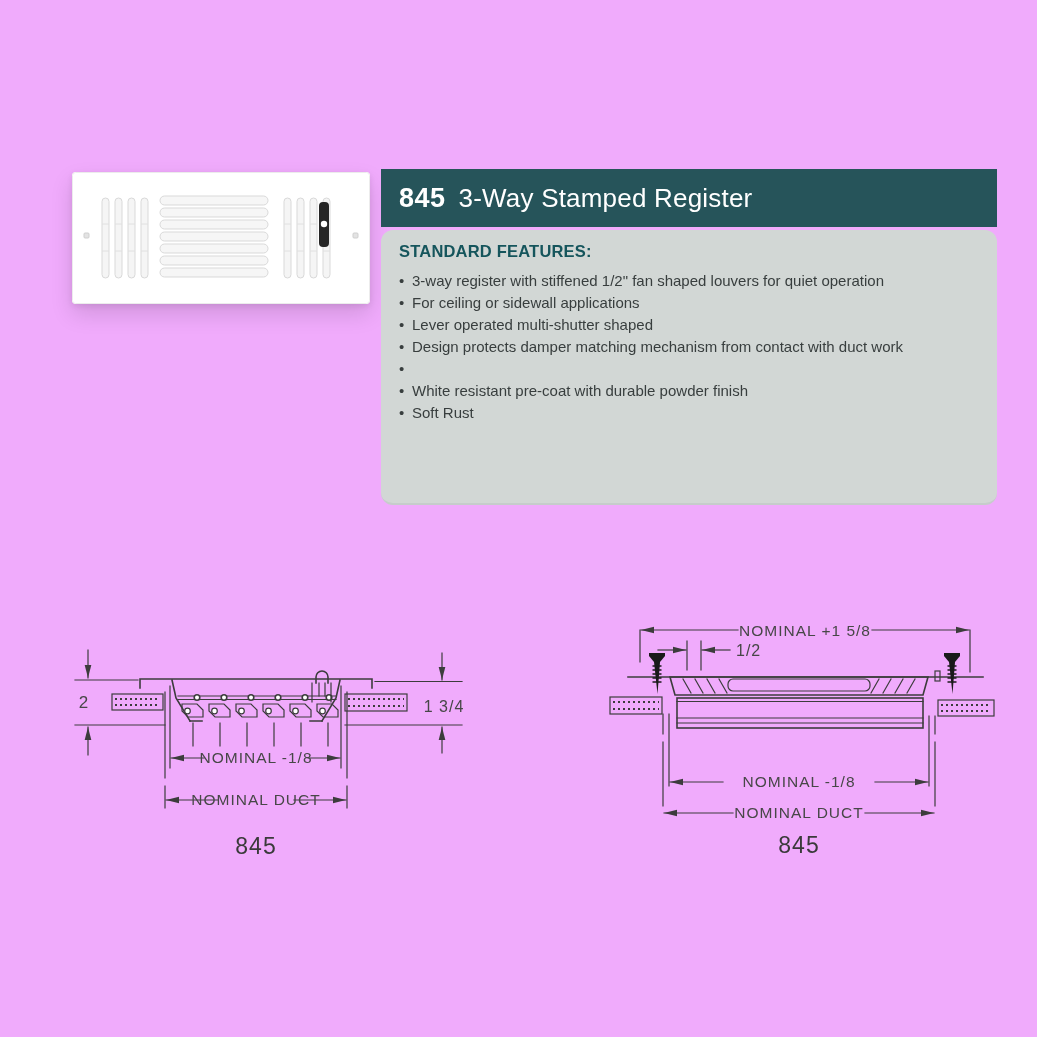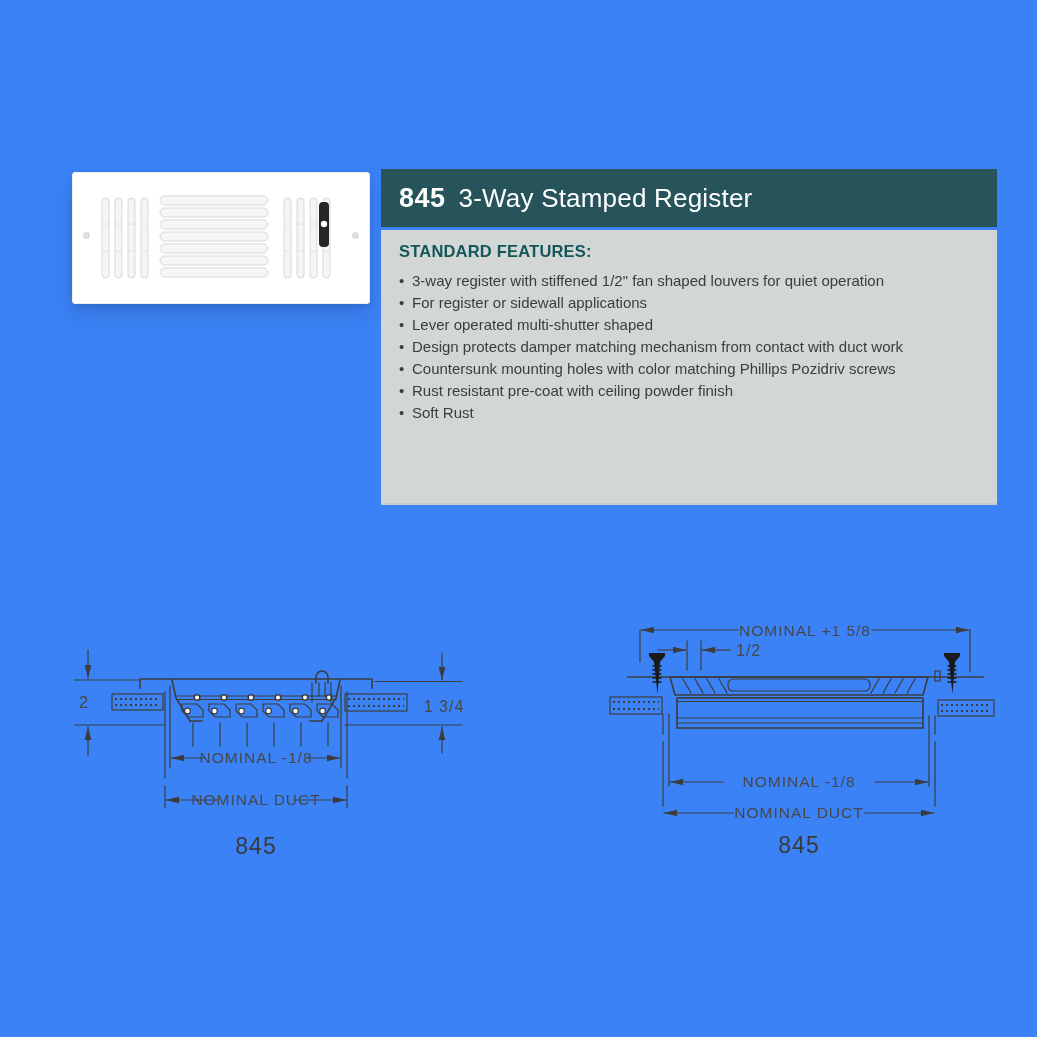--- a/index.html
+++ b/index.html
@@ -1,28 +1,28 @@
 <!DOCTYPE html>
 <html><head>
 <meta charset="utf-8">
 <style>
   html,body{margin:0;padding:0;background:#ffffff;}
-  #page{position:relative;width:1037px;height:1037px;background:#3b82f6;overflow:hidden;
+  #page{position:relative;width:1037px;height:1037px;background:#f0abfc;overflow:hidden;
         font-family:"Liberation Sans",sans-serif;}
   
   #photo-wrap{position:absolute;left:72px;top:172px;width:298px;height:132px;border-radius:4px;
       background:#ffffff;box-shadow:0 10px 22px rgba(0,0,0,.13),0 2px 6px rgba(0,0,0,.08);}
   
   #hdr{position:absolute;left:381px;top:169px;width:616px;height:58px;background:#26545A;
       display:flex;align-items:center;color:#ffffff;}
   #hdr .model{font-size:27px;font-weight:700;margin-left:18px;letter-spacing:.5px;}
   #hdr .title{font-size:26px;font-weight:400;margin-left:13px;letter-spacing:.2px;}
   
   #features{position:absolute;left:381px;top:230px;width:616px;height:275px;background:#D2D7D5;
-      border-bottom:2px solid #c6cccb;box-sizing:border-box;padding:12px 16px 0 18px;}
+      border-bottom:2px solid #c6cccb;box-sizing:border-box;padding:12px 16px 0 18px;border-radius:12px;}
   #features .fhead{font-size:16.5px;font-weight:700;color:#15555C;letter-spacing:.2px;margin-bottom:9px;}
   .feat-item{font-size:15px;color:#383E3E;line-height:22px;display:flex;}
   .feat-item .bullet{width:13px;flex:0 0 13px;color:#383E3E;font-size:15px;}
   
   svg.draw{position:absolute;}
   .ln{stroke:#3c3c3c;stroke-width:1.6;fill:none;stroke-linecap:square;}
   .thin{stroke-width:1.2;}
   .stip{stroke:#3c3c3c;stroke-width:2;fill:none;stroke-dasharray:2 3;}
   text.dim{font-family:"Liberation Sans",sans-serif;font-size:15.5px;fill:#474747;letter-spacing:1px;}
   text.cap{font-family:"Liberation Sans",sans-serif;font-size:23px;fill:#3a3a3a;letter-spacing:1px;}
@@ -83,37 +83,36 @@
   </div>
 
   <div id="features">
     <div class="fhead">STANDARD FEATURES:</div>
     <div class="feat-item">
         <span class="bullet">•</span>
         <span>3-way register with stiffened 1/2" fan shaped louvers for quiet operation</span>
       </div>
     <div class="feat-item">
         <span class="bullet">•</span>
-        <span>For register or sidewall applications</span>
+        <span>For ceiling or sidewall applications</span>
       </div>
     <div class="feat-item">
         <span class="bullet">•</span>
         <span>Lever operated multi-shutter shaped</span>
       </div>
     <div class="feat-item">
         <span class="bullet">•</span>
         <span>Design protects damper matching mechanism from contact with duct work</span>
       </div>
     <div class="feat-item">
         <span class="bullet">•</span>
-        <span>Countersunk mounting holes with color matching Phillips Pozidriv screws</span>
-      </div>
-    <div class="feat-item">
-        <span class="bullet">•</span>
-        <span>Rust resistant pre-coat with ceiling powder finish</span>
+      </div>
+    <div class="feat-item">
+        <span class="bullet">•</span>
+        <span>White resistant pre-coat with durable powder finish</span>
       </div>
     <div class="feat-item">
         <span class="bullet">•</span>
         <span>Soft Rust</span>
       </div>
   </div>
 
   <svg class="draw" style="left:70px;top:640px" width="410" height="230" viewBox="0 0 410 230">
     <defs>
       <marker id="ar1" markerWidth="14" markerHeight="10" refX="13" refY="5" orient="auto" markerUnits="userSpaceOnUse">

